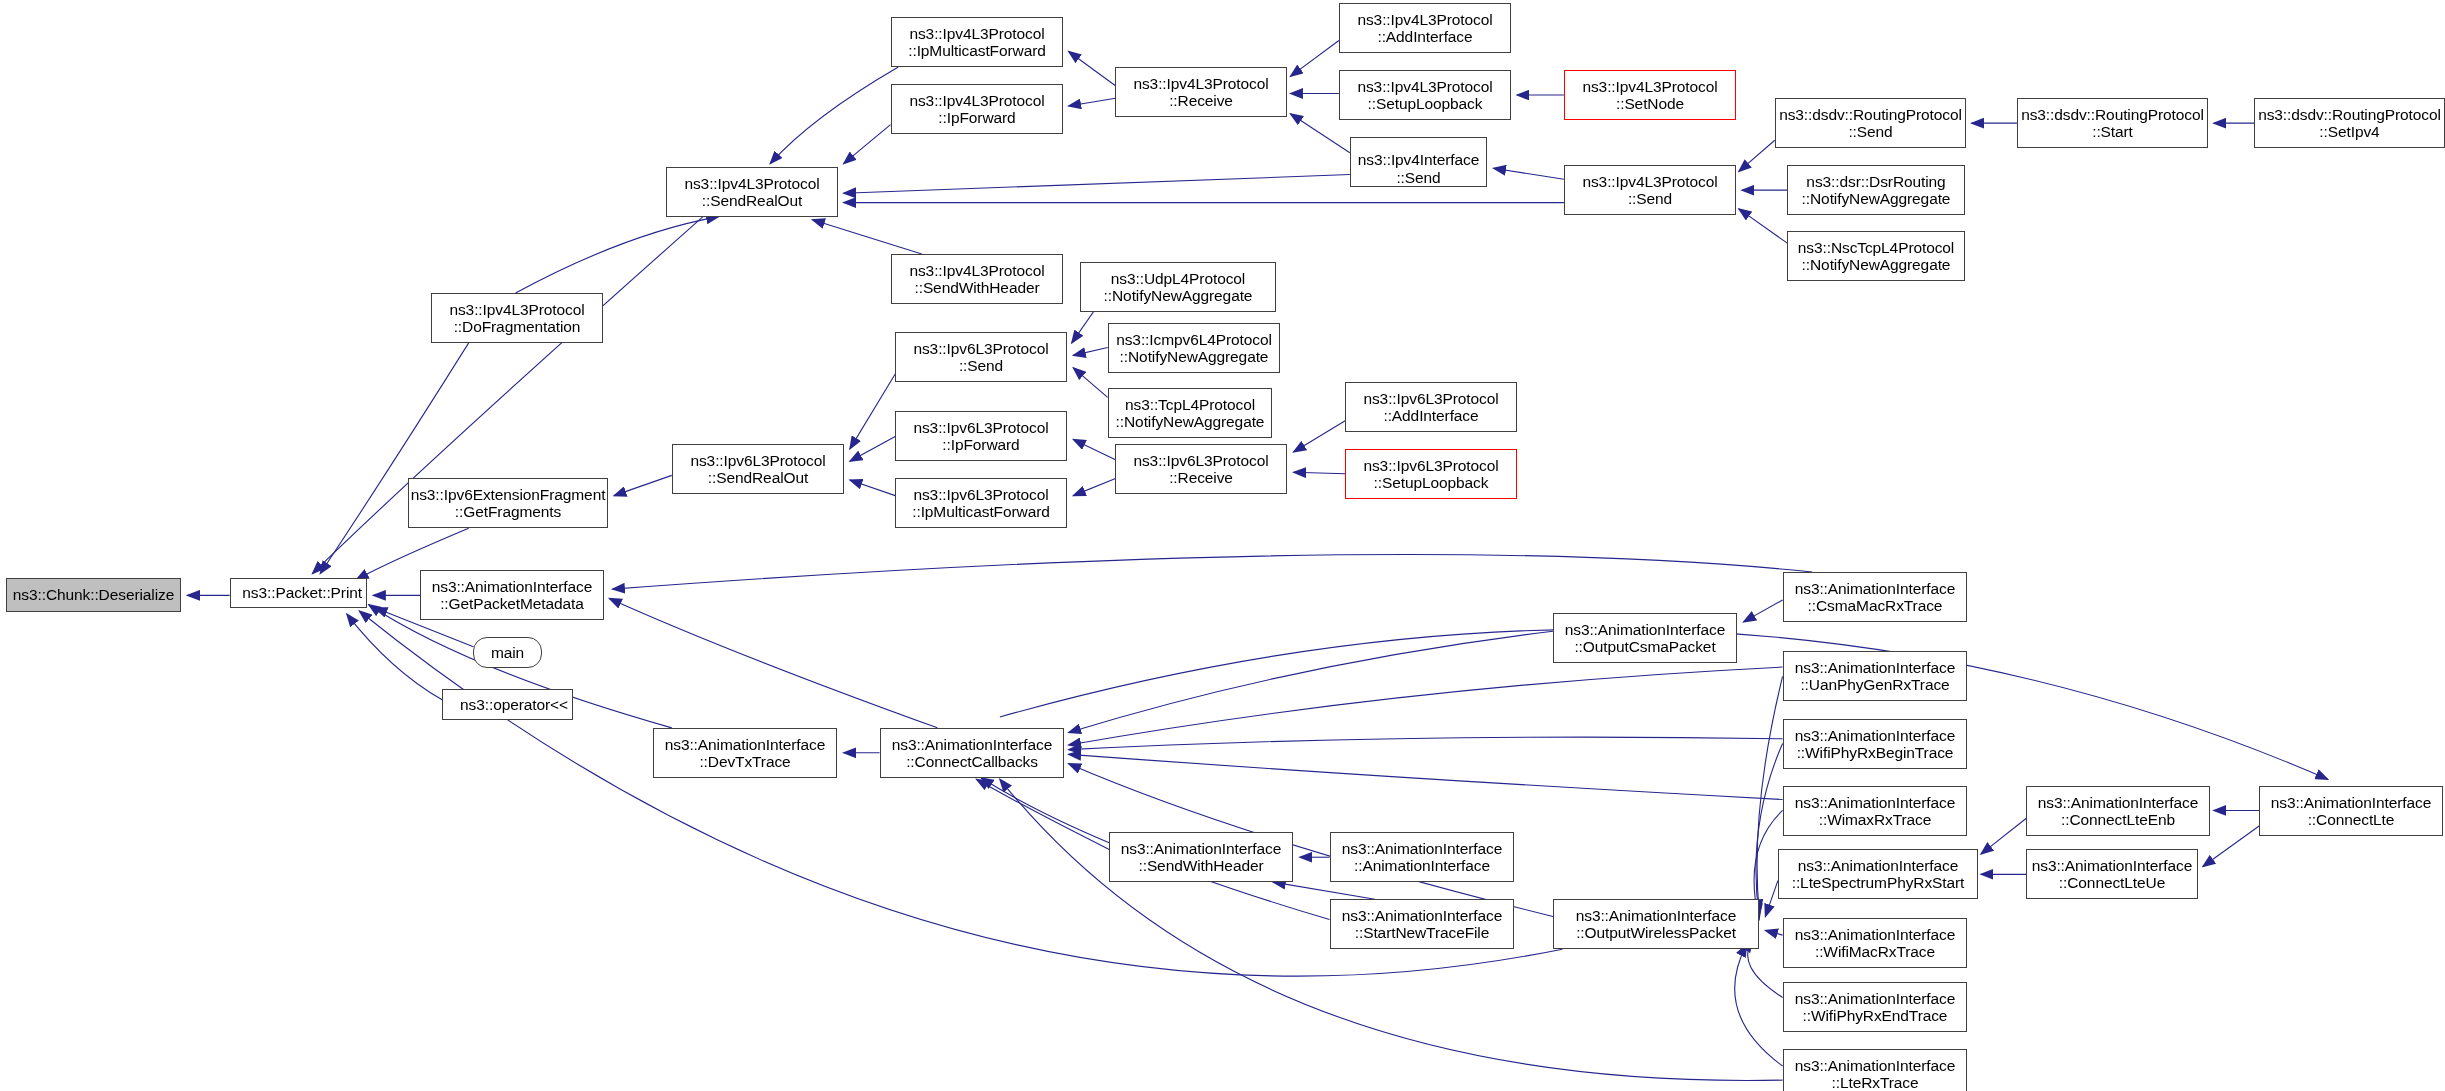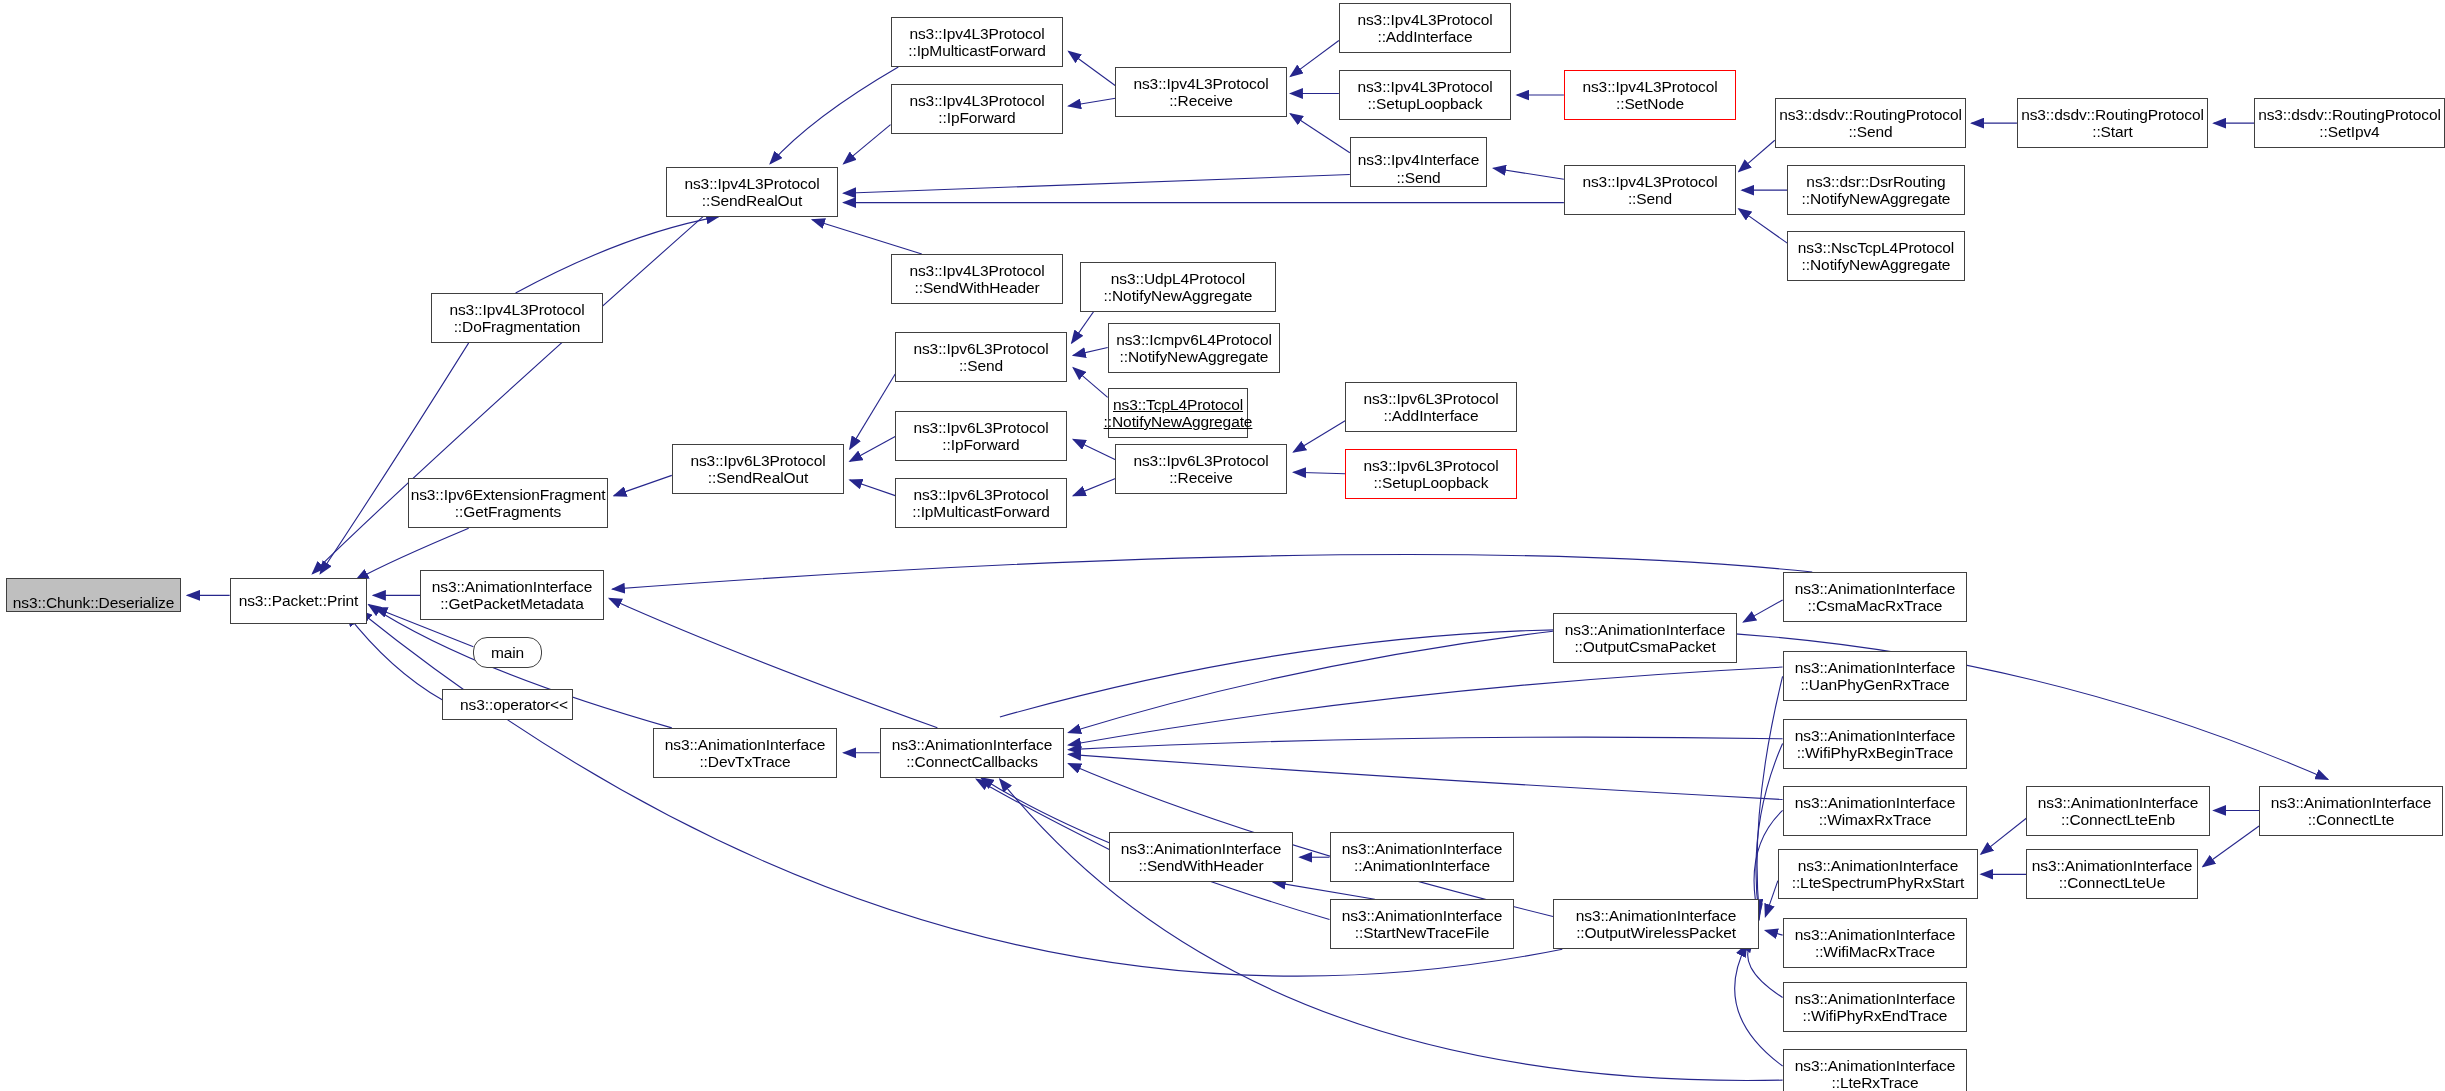--- a/index.html
+++ b/index.html
@@ -125,24 +125,24 @@
         <path d="M1141,684 Q1095,650 1118,606" marker-end="url(#arrow)" vector-effect="non-scaling-stroke"></path>
         <path d="M1141,693 Q800,700 640,500" marker-end="url(#arrow)" vector-effect="non-scaling-stroke"></path>
         <path d="M1297,525 L1268,548" marker-end="url(#arrow)" vector-effect="non-scaling-stroke"></path>
         <path d="M1297,561 L1268,561" marker-end="url(#arrow)" vector-effect="non-scaling-stroke"></path>
         <path d="M1446,520 L1417,520" marker-end="url(#arrow)" vector-effect="non-scaling-stroke"></path>
         <path d="M1446,530 L1410,556" marker-end="url(#arrow)" vector-effect="non-scaling-stroke"></path>
         <path d="M640,460 Q1100,330 1490,500" marker-end="url(#arrow)" vector-effect="non-scaling-stroke"></path>
       </g>
   </svg>
   <div id="nodes">
-      <div class="node root" style="left: 6px; top: 578px; width: 175px; height: 34px; justify-content: flex-end;">
+      <div class="node root" style="left: 6px; top: 578px; width: 175px; height: 34px;">
         <span class="l1">ns3::Chunk::Deserialize</span>
       </div>
-      <div class="node" style="left: 230px; top: 578px; width: 137px; height: 46px;">
+      <div class="node" style="left: 230px; top: 578px; width: 137px; height: 30px; align-items: flex-end;">
         <span class="l1">ns3::Packet::Print</span>
       </div>
       <div class="node" style="left: 420px; top: 570px; width: 184px; height: 50px;">
         <span class="l1">ns3::AnimationInterface</span>
         <span class="l2">::GetPacketMetadata</span>
       </div>
       <div class="node" style="left: 473px; top: 637px; width: 69px; height: 31px; border-radius: 14px;">
         <span class="l1">main</span>
       </div>
       <div class="node" style="left: 442px; top: 689px; width: 131px; height: 31px; align-items: flex-end;">
@@ -217,21 +217,21 @@
         <span class="l2">::Send</span>
       </div>
       <div class="node" style="left: 1080px; top: 252px; width: 196px; height: 50px; margin-top: 10px;">
         <span class="l1">ns3::UdpL4Protocol</span>
         <span class="l2">::NotifyNewAggregate</span>
       </div>
       <div class="node" style="left: 1108px; top: 323px; width: 172px; height: 50px; text-align: center;">
         <span class="l1">ns3::Icmpv6L4Protocol</span>
         <span class="l2">::NotifyNewAggregate</span>
       </div>
-      <div class="node" style="left: 1108px; top: 388px; width: 140px; height: 50px; text-decoration: underline;">
+      <div class="node" style="left: 1108px; top: 388px; width: 164px; height: 50px;">
         <span class="l1">ns3::TcpL4Protocol</span>
         <span class="l2">::NotifyNewAggregate</span>
       </div>
       <div class="node" style="left: 672px; top: 444px; width: 172px; height: 50px;">
         <span class="l1">ns3::Ipv6L3Protocol</span>
         <span class="l2">::SendRealOut</span>
       </div>
       <div class="node" style="left: 408px; top: 478px; width: 200px; height: 50px;">
         <span class="l1">ns3::Ipv6ExtensionFragment</span>
         <span class="l2">::GetFragments</span>

